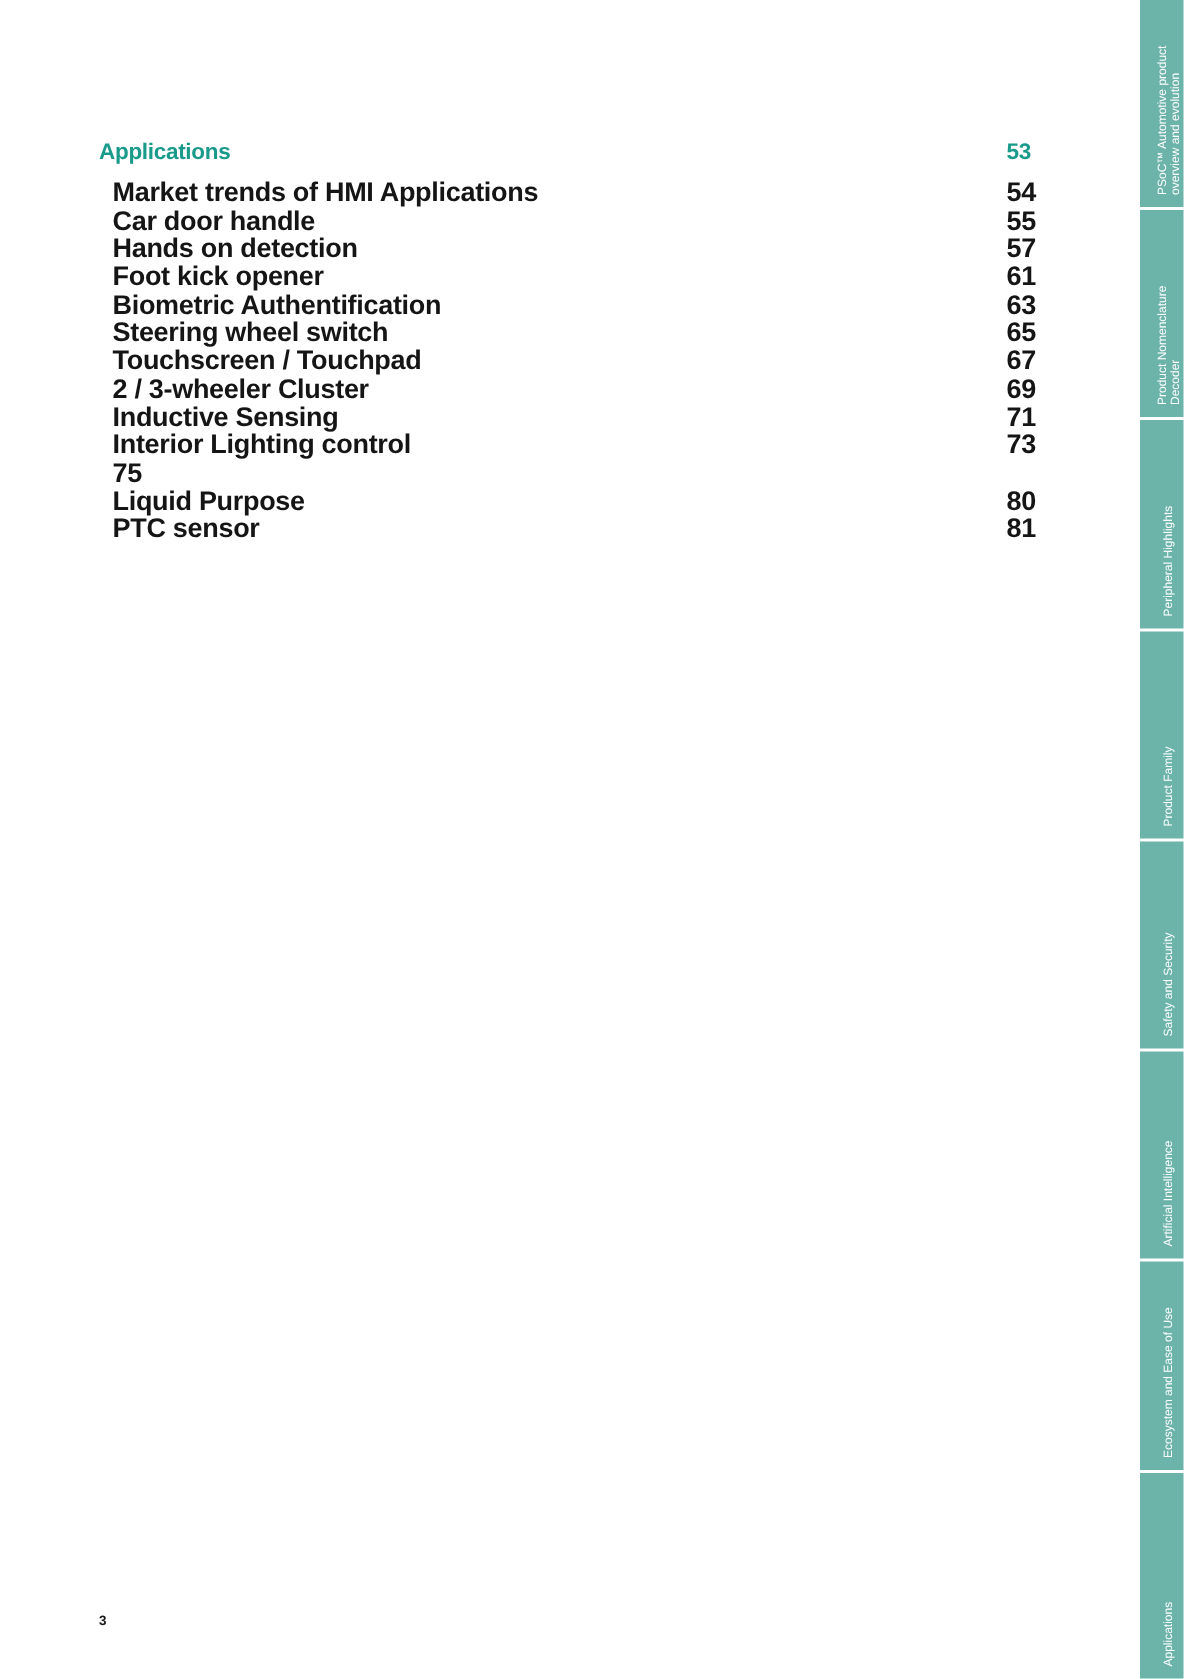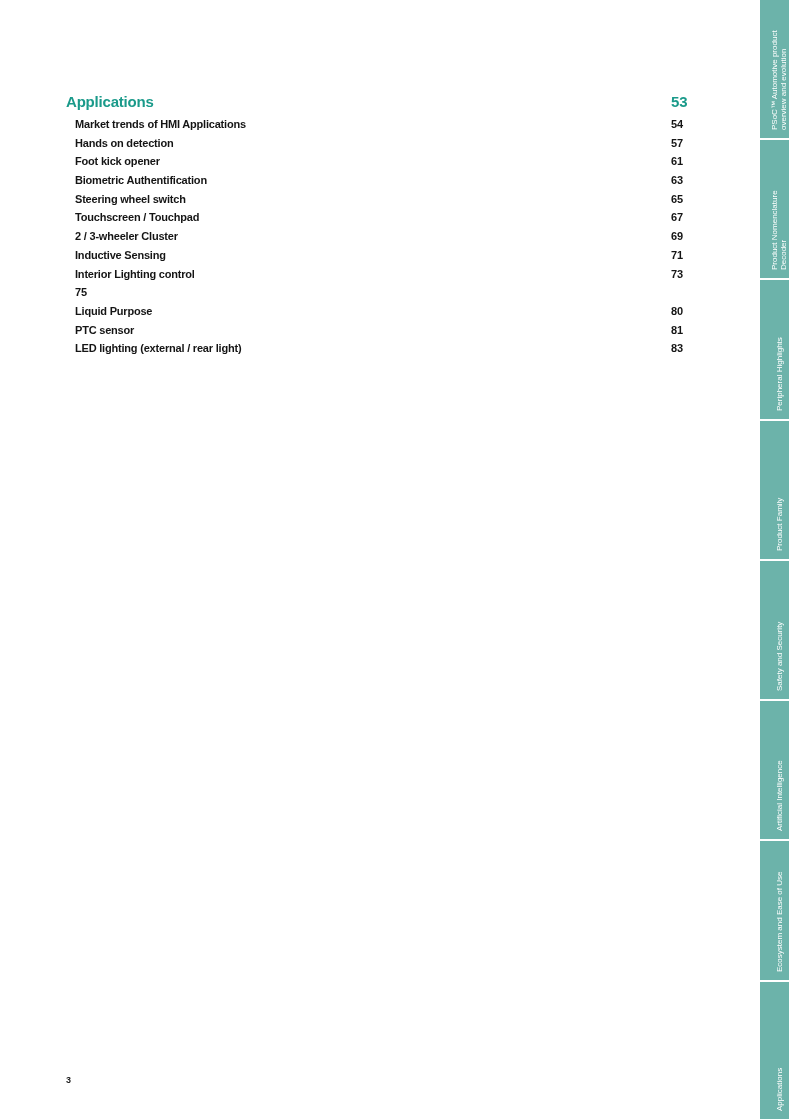--- a/index.html
+++ b/index.html
@@ -37,21 +37,21 @@
       margin: 0;
       padding: 0;
     }
     .toc-item {
       display: flex;
       justify-content: space-between;
       align-items: baseline;
       height: 18.7px;
       padding-left: 9px;
       font-weight: bold;
-      font-size: 11px;
+      font-size: 18px;
       letter-spacing: -0.2px;
       color: #151515;
       cursor: pointer;
     }
     .toc-page {
       min-width: 20px;
       text-align: left;
     }
     .page-number {
       position: absolute;
@@ -96,20 +96,24 @@
   <div class="toc-heading">
     <span>Applications</span>
     <span class="toc-page">53</span>
   </div>
   <ul class="toc-list">
     <li class="toc-item">
         <span>Market trends of HMI Applications</span>
         <span class="toc-page">54</span>
       </li>
     <li class="toc-item">
+        <span>Car door handle</span>
+        <span class="toc-page">55</span>
+      </li>
+    <li class="toc-item">
         <span>Hands on detection</span>
         <span class="toc-page">57</span>
       </li>
     <li class="toc-item">
         <span>Foot kick opener</span>
         <span class="toc-page">61</span>
       </li>
     <li class="toc-item">
         <span>Biometric Authentification</span>
         <span class="toc-page">63</span>
@@ -138,24 +142,20 @@
         <span class="toc-page">75</span>
       </li>
     <li class="toc-item">
         <span>Liquid Purpose</span>
         <span class="toc-page">80</span>
       </li>
     <li class="toc-item">
         <span>PTC sensor</span>
         <span class="toc-page">81</span>
       </li>
-    <li class="toc-item">
-        <span>LED lighting (external / rear light)</span>
-        <span class="toc-page">83</span>
-      </li>
   </ul>
 </div>
 
 <div class="page-number">3</div>
 
 <nav class="side-tabs">
   <div class="side-tab" style="top:0;height:138px;">
     <span class="side-tab-label">
       <span class="line">PSoC™ Automotive product</span>
       <span class="line">overview and evolution</span>

